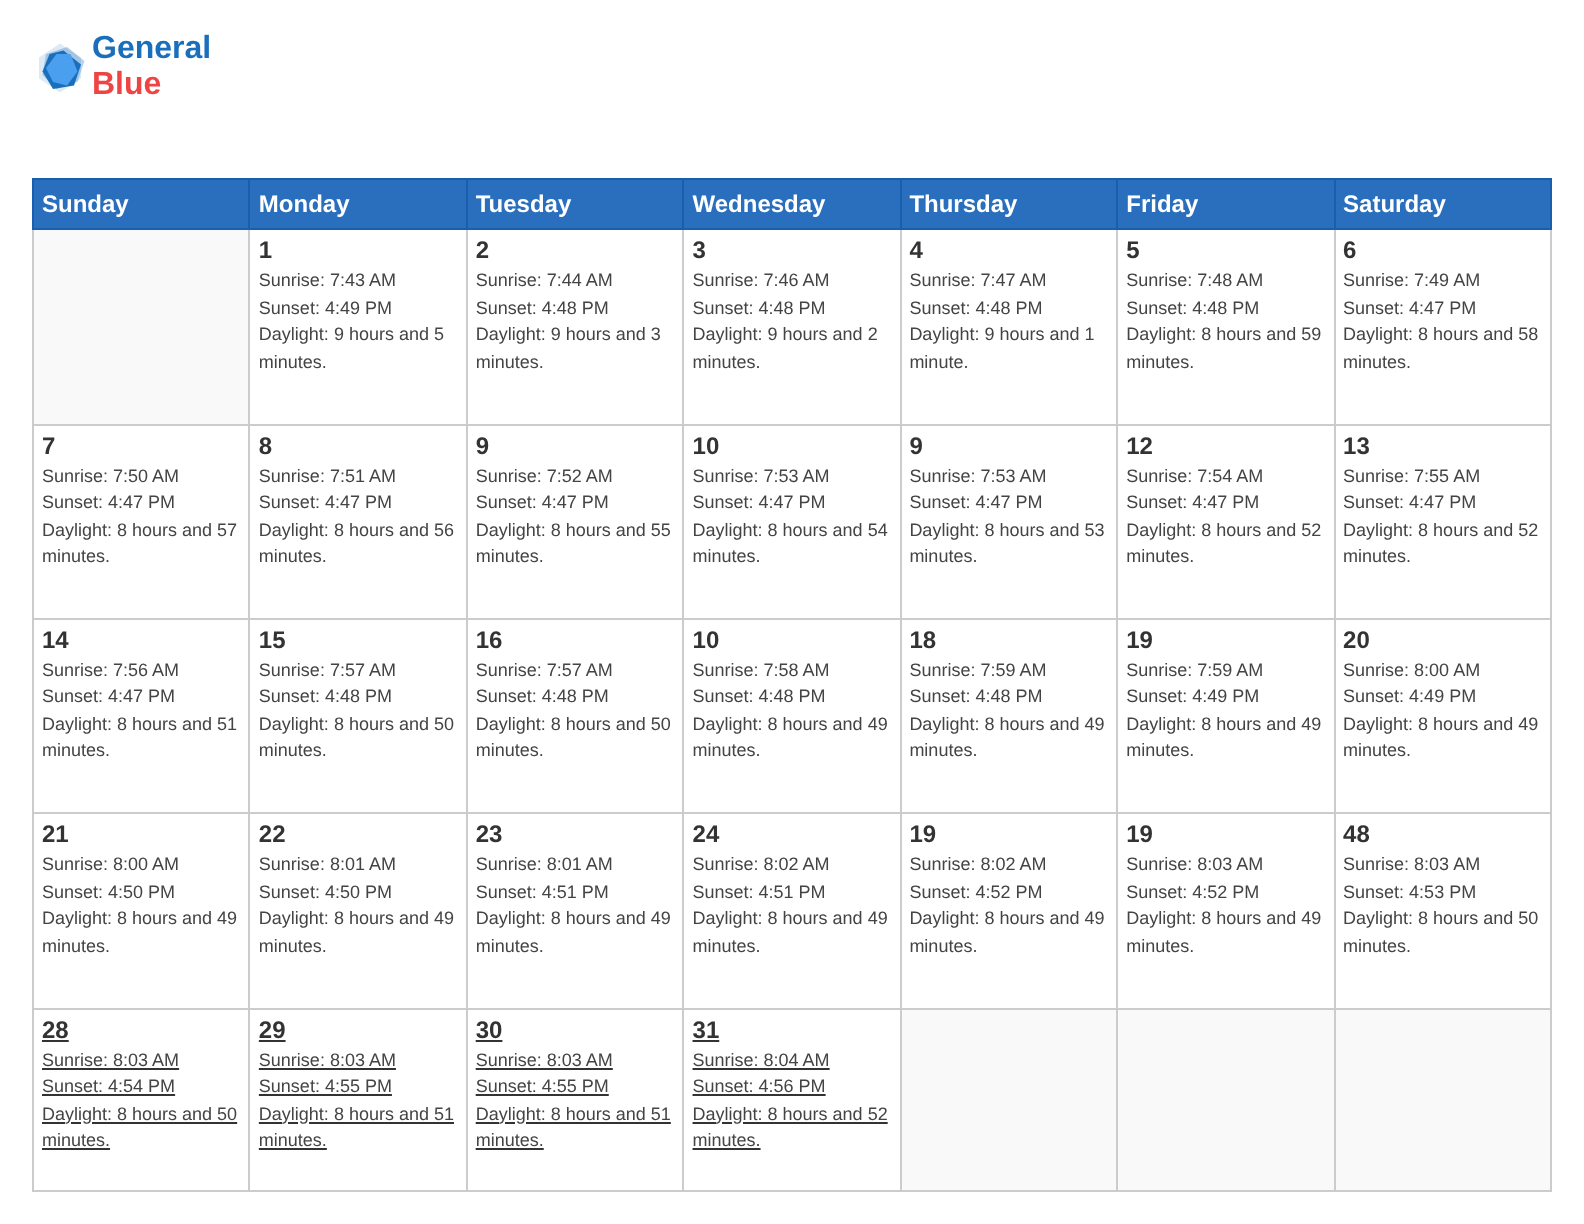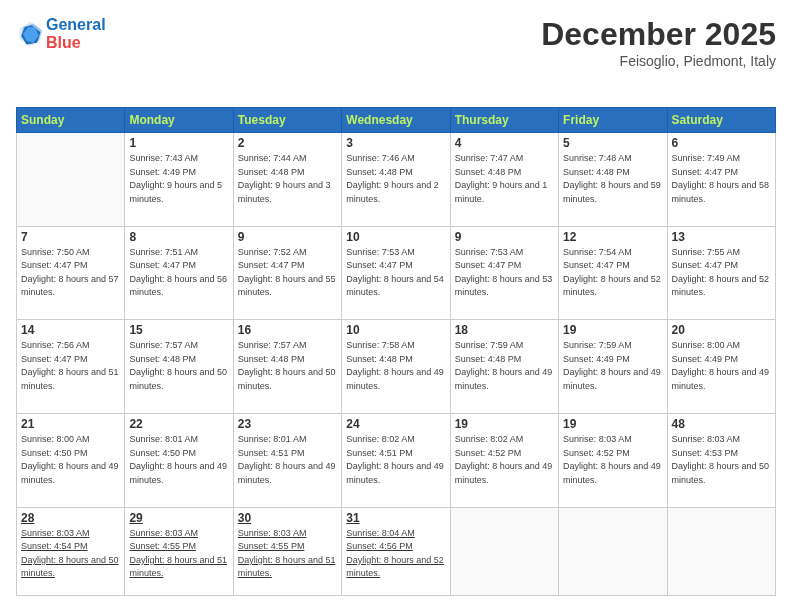--- a/index.html
+++ b/index.html
@@ -47,21 +47,21 @@
     }
     .calendar {
       flex: 1;
       border: 1px solid #ccc;
       border-collapse: collapse;
       width: 100%;
       table-layout: fixed;
     }
     .calendar th {
       background: #2a6fbd;
-      color: #bef264;
+      color: #ffffff;
       font-size: 12px;
       font-weight: bold;
       padding: 5px 4px;
       text-align: left;
       border: 1px solid #1a5fad;
     }
     .calendar td {
       border: 1px solid #ccc;
       vertical-align: top;
       padding: 3px 4px;
@@ -100,24 +100,20 @@
         <polygon points="16,2 28,10 28,22 16,30 4,22 4,10" fill="#1a6fbd" opacity="0.15"></polygon>
         <polygon points="20,4 30,12 26,24 14,28 6,20 8,8" fill="#1a6fbd" opacity="0.3"></polygon>
         <polygon points="18,6 28,14 24,26 12,28 6,18 10,8" fill="#1a6fbd"></polygon>
         <polygon points="22,8 26,18 20,26 12,24 8,16 14,8" fill="#4a9fef"></polygon>
       </svg>
       <div>
         <div style="font-size:16px;font-weight:bold;color:#1a6fbd;line-height:1.1">General</div>
         <div style="font-size:16px;font-weight:bold;color:#ef4444;line-height:1.1">Blue</div>
       </div>
     </div>
-    <div class="title-block">
-      <div class="month-title">December 2025</div>
-      <div class="location">Feisoglio, Piedmont, Italy</div>
-    </div>
   </div>
 
   <table class="calendar">
     <thead>
       <tr>
         <th>Sunday</th>
         <th>Monday</th>
         <th>Tuesday</th>
         <th>Wednesday</th>
         <th>Thursday</th>

